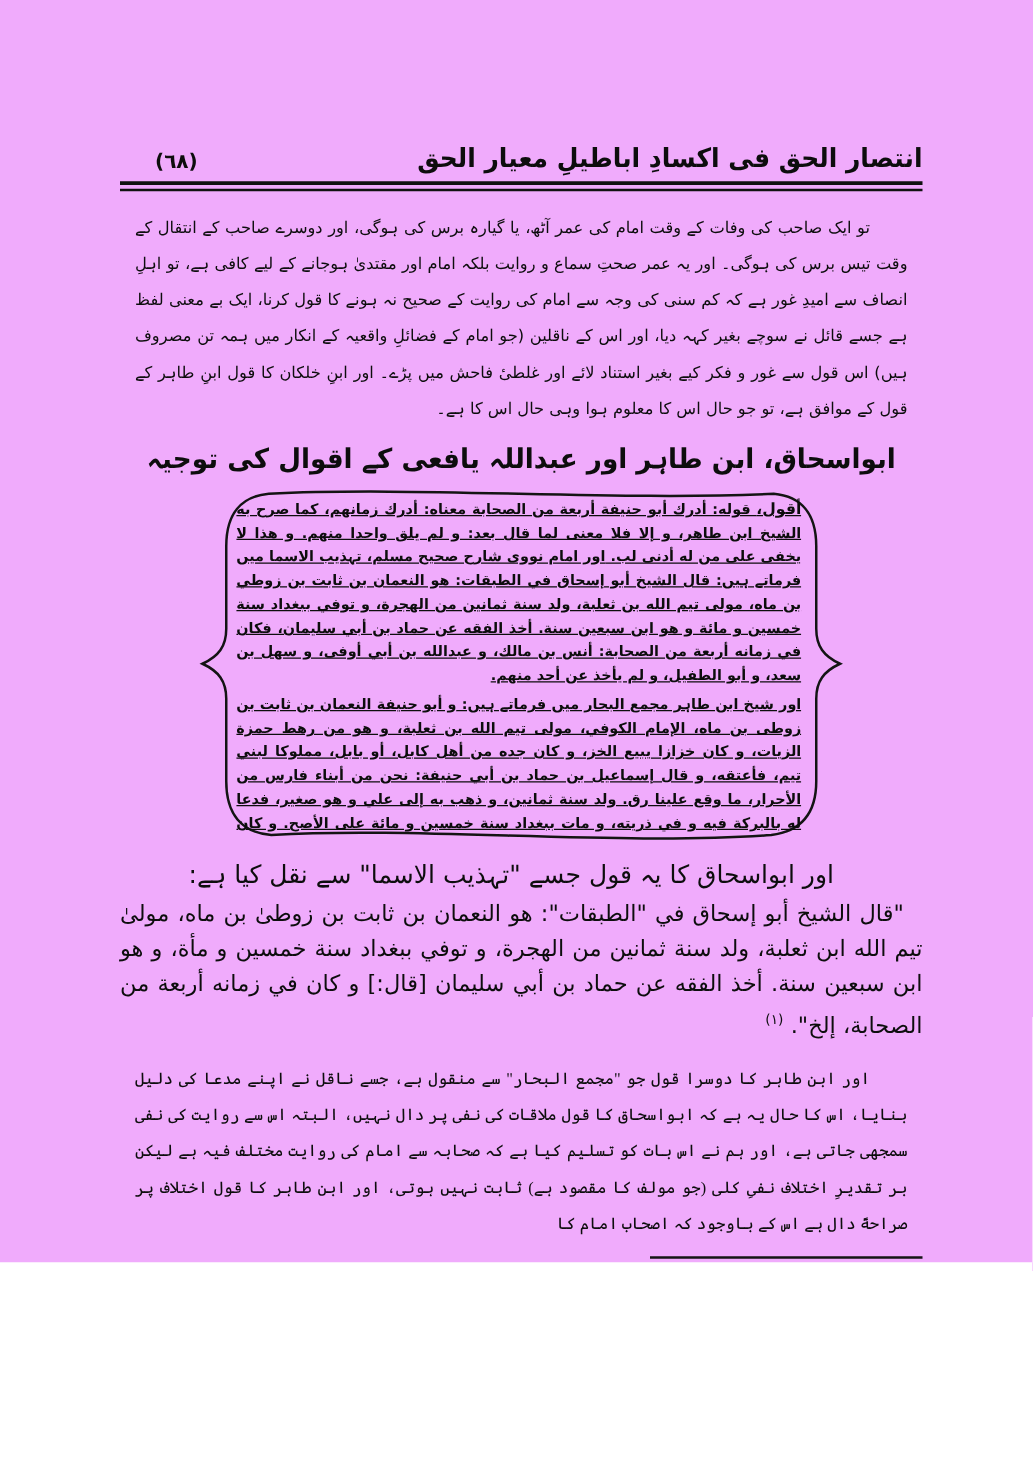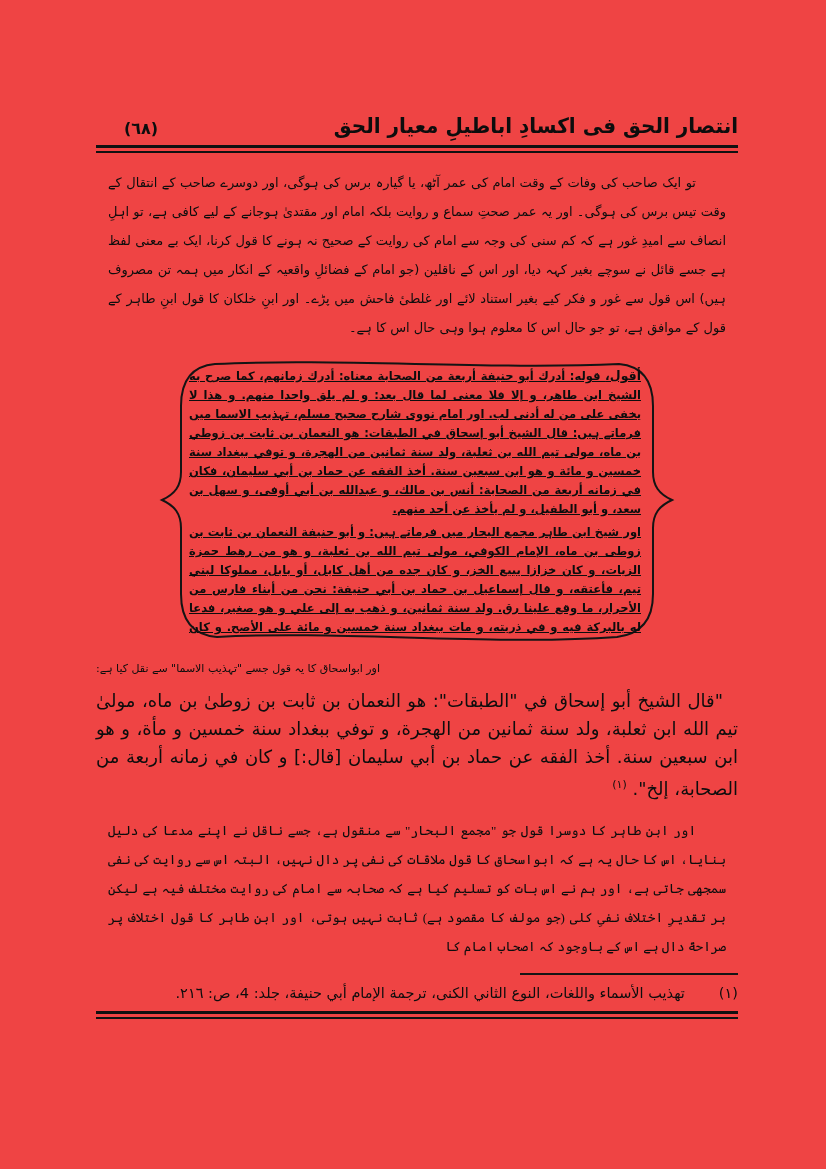--- a/index.html
+++ b/index.html
@@ -1,20 +1,20 @@
 <!DOCTYPE html>
 <html lang="ur"><head>
 <meta charset="utf-8">
 <style>
   html, body { margin: 0; padding: 0; background: #ffffff; }
   .page {
     position: relative;
     width: 826px;
-    height: 1169px;
-    background: #ef4444;
+    height: 1010px;
+    background: #f0abfc;
     overflow: hidden;
     color: #0d0d0d;
     font-family: "DejaVu Sans", sans-serif;
   }
   .content { margin: 0 88px 0 96px; }
 
   
   .header-row {
     margin-top: 114px;
     display: flex;
@@ -78,22 +78,22 @@
     line-height: 19px;
     overflow: hidden;
   }
   .bubble-text p { margin: 0; text-decoration: underline; }
   .bubble-text p + p { margin-top: 4px; }
   .bubble-lead { font-weight: 900; font-size: 12.5px; }
   .bubble-urdu { font-weight: bold; }
 
   .quote-intro {
     direction: rtl;
-    text-align: left;
-    font-size: 11px;
+    text-align: center;
+    font-size: 20px;
     line-height: 27px;
     margin: 9px 0 0 0;
     text-indent: 16px;
   }
   .arabic-quote {
     direction: rtl;
     text-align: justify;
     font-size: 18px;
     line-height: 28px;
     margin: 5px 0 0 0;
@@ -131,20 +131,21 @@
       <span class="page-number">(٦٨)</span>
       <span class="book-title">انتصار الحق فی اکسادِ اباطیلِ معیار الحق</span>
     </div>
     <div class="rule-double">
       <div class="r1"></div>
       <div class="r2"></div>
     </div>
 
     <p class="urdu-para para1">تو ایک صاحب کی وفات کے وقت امام کی عمر آٹھ، یا گیارہ برس کی ہوگی، اور دوسرے صاحب کے انتقال کے وقت تیس برس کی ہوگی۔ اور یہ عمر صحتِ سماع و روایت بلکہ امام اور مقتدیٰ ہوجانے کے لیے کافی ہے، تو اہلِ انصاف سے امیدِ غور ہے کہ کم سنی کی وجہ سے امام کی روایت کے صحیح نہ ہونے کا قول کرنا، ایک بے معنی لفظ ہے جسے قائل نے سوچے بغیر کہہ دیا، اور اس کے ناقلین (جو امام کے فضائلِ واقعیہ کے انکار میں ہمہ تن مصروف ہیں) اس قول سے غور و فکر کیے بغیر استناد لائے اور غلطیٔ فاحش میں پڑے۔ اور ابنِ خلکان کا قول ابنِ طاہر کے قول کے موافق ہے، تو جو حال اس کا معلوم ہوا وہی حال اس کا ہے۔</p>
 
+    <h1 class="section-heading">ابواسحاق، ابن طاہر اور عبداللہ یافعی کے اقوال کی توجیہ</h1>
 
     <div class="bubble">
       <svg class="bubble-outline" viewBox="0 0 524 292" xmlns="http://www.w3.org/2000/svg" aria-hidden="true">
         <path d="M 60 10
                  C 180 4, 340 16, 464 10
                  C 486 12, 498 26, 498 52
                  L 498 118
                  C 498 132, 504 140, 517 146
                  C 504 152, 498 160, 498 174
                  L 498 240

